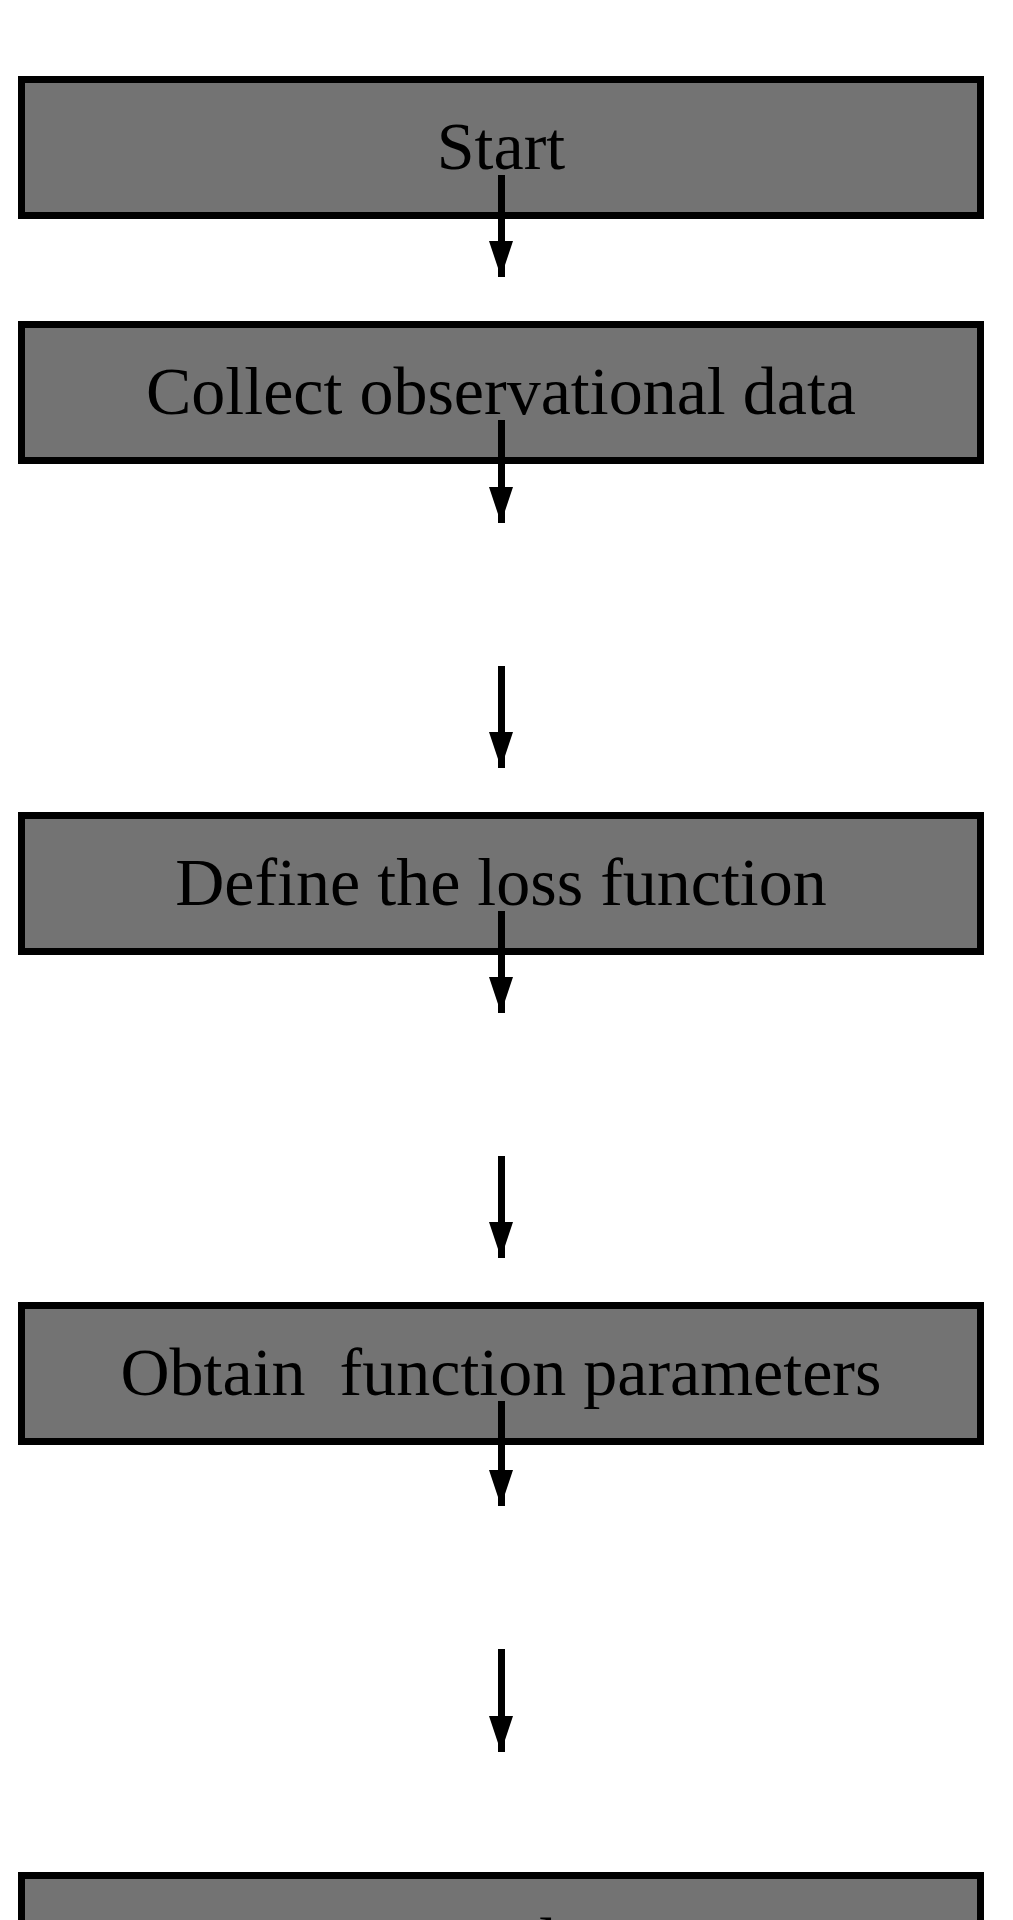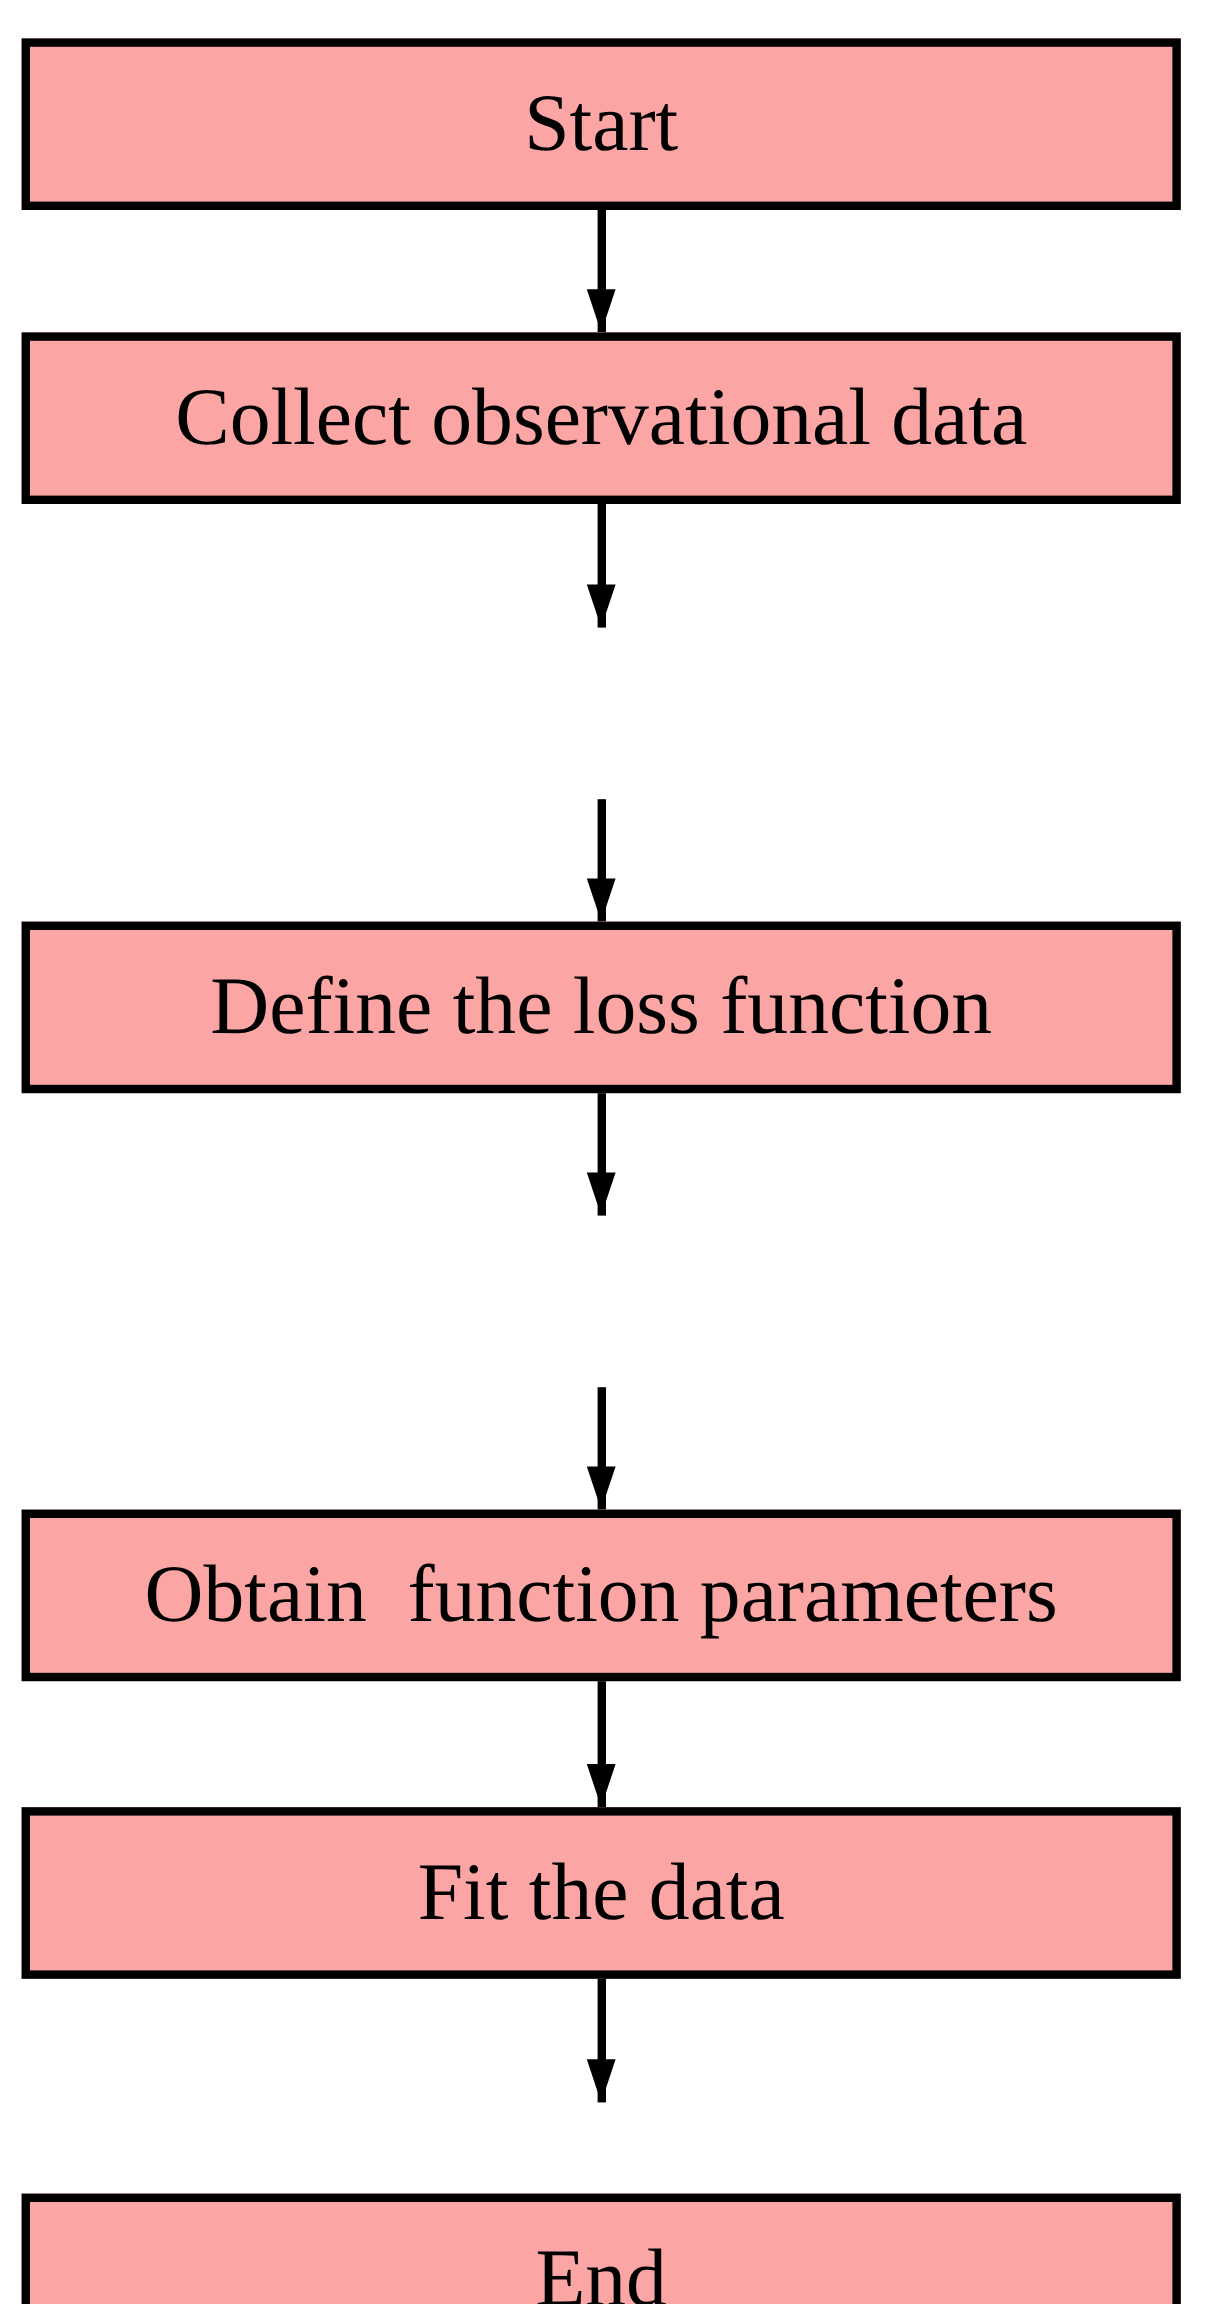--- a/index.html
+++ b/index.html
@@ -23,24 +23,25 @@
     width: 1013px;
     height: 1920px;
   }
   .node {
     position: absolute;
     left: 18px;
     width: 966px;
     height: 143px;
     box-sizing: border-box;
     border: 7px solid #000000;
-    background: #fca5a5;
+    background: #737373;
     display: flex;
     align-items: center;
     justify-content: center;
+    margin-top: 44px;
   }
   .node-label {
     display: block;
     font-size: 68px;
     line-height: 1;
     color: #000000;
     white-space: pre;
     text-align: center;
     letter-spacing: 0px;
     padding: 0 8px;
@@ -129,23 +130,20 @@
     </div>
 
     <div class="node n5">
       <span class="node-label">Obtain  function parameters</span>
     </div>
     <div class="connector c5">
       <span class="shaft"></span>
       <span class="head"></span>
     </div>
 
-    <div class="node n6">
-      <span class="node-label">Fit the data</span>
-    </div>
     <div class="connector c6">
       <span class="shaft"></span>
       <span class="head"></span>
     </div>
 
     <div class="node n7">
       <span class="node-label">End</span>
     </div>
 
   </div>

